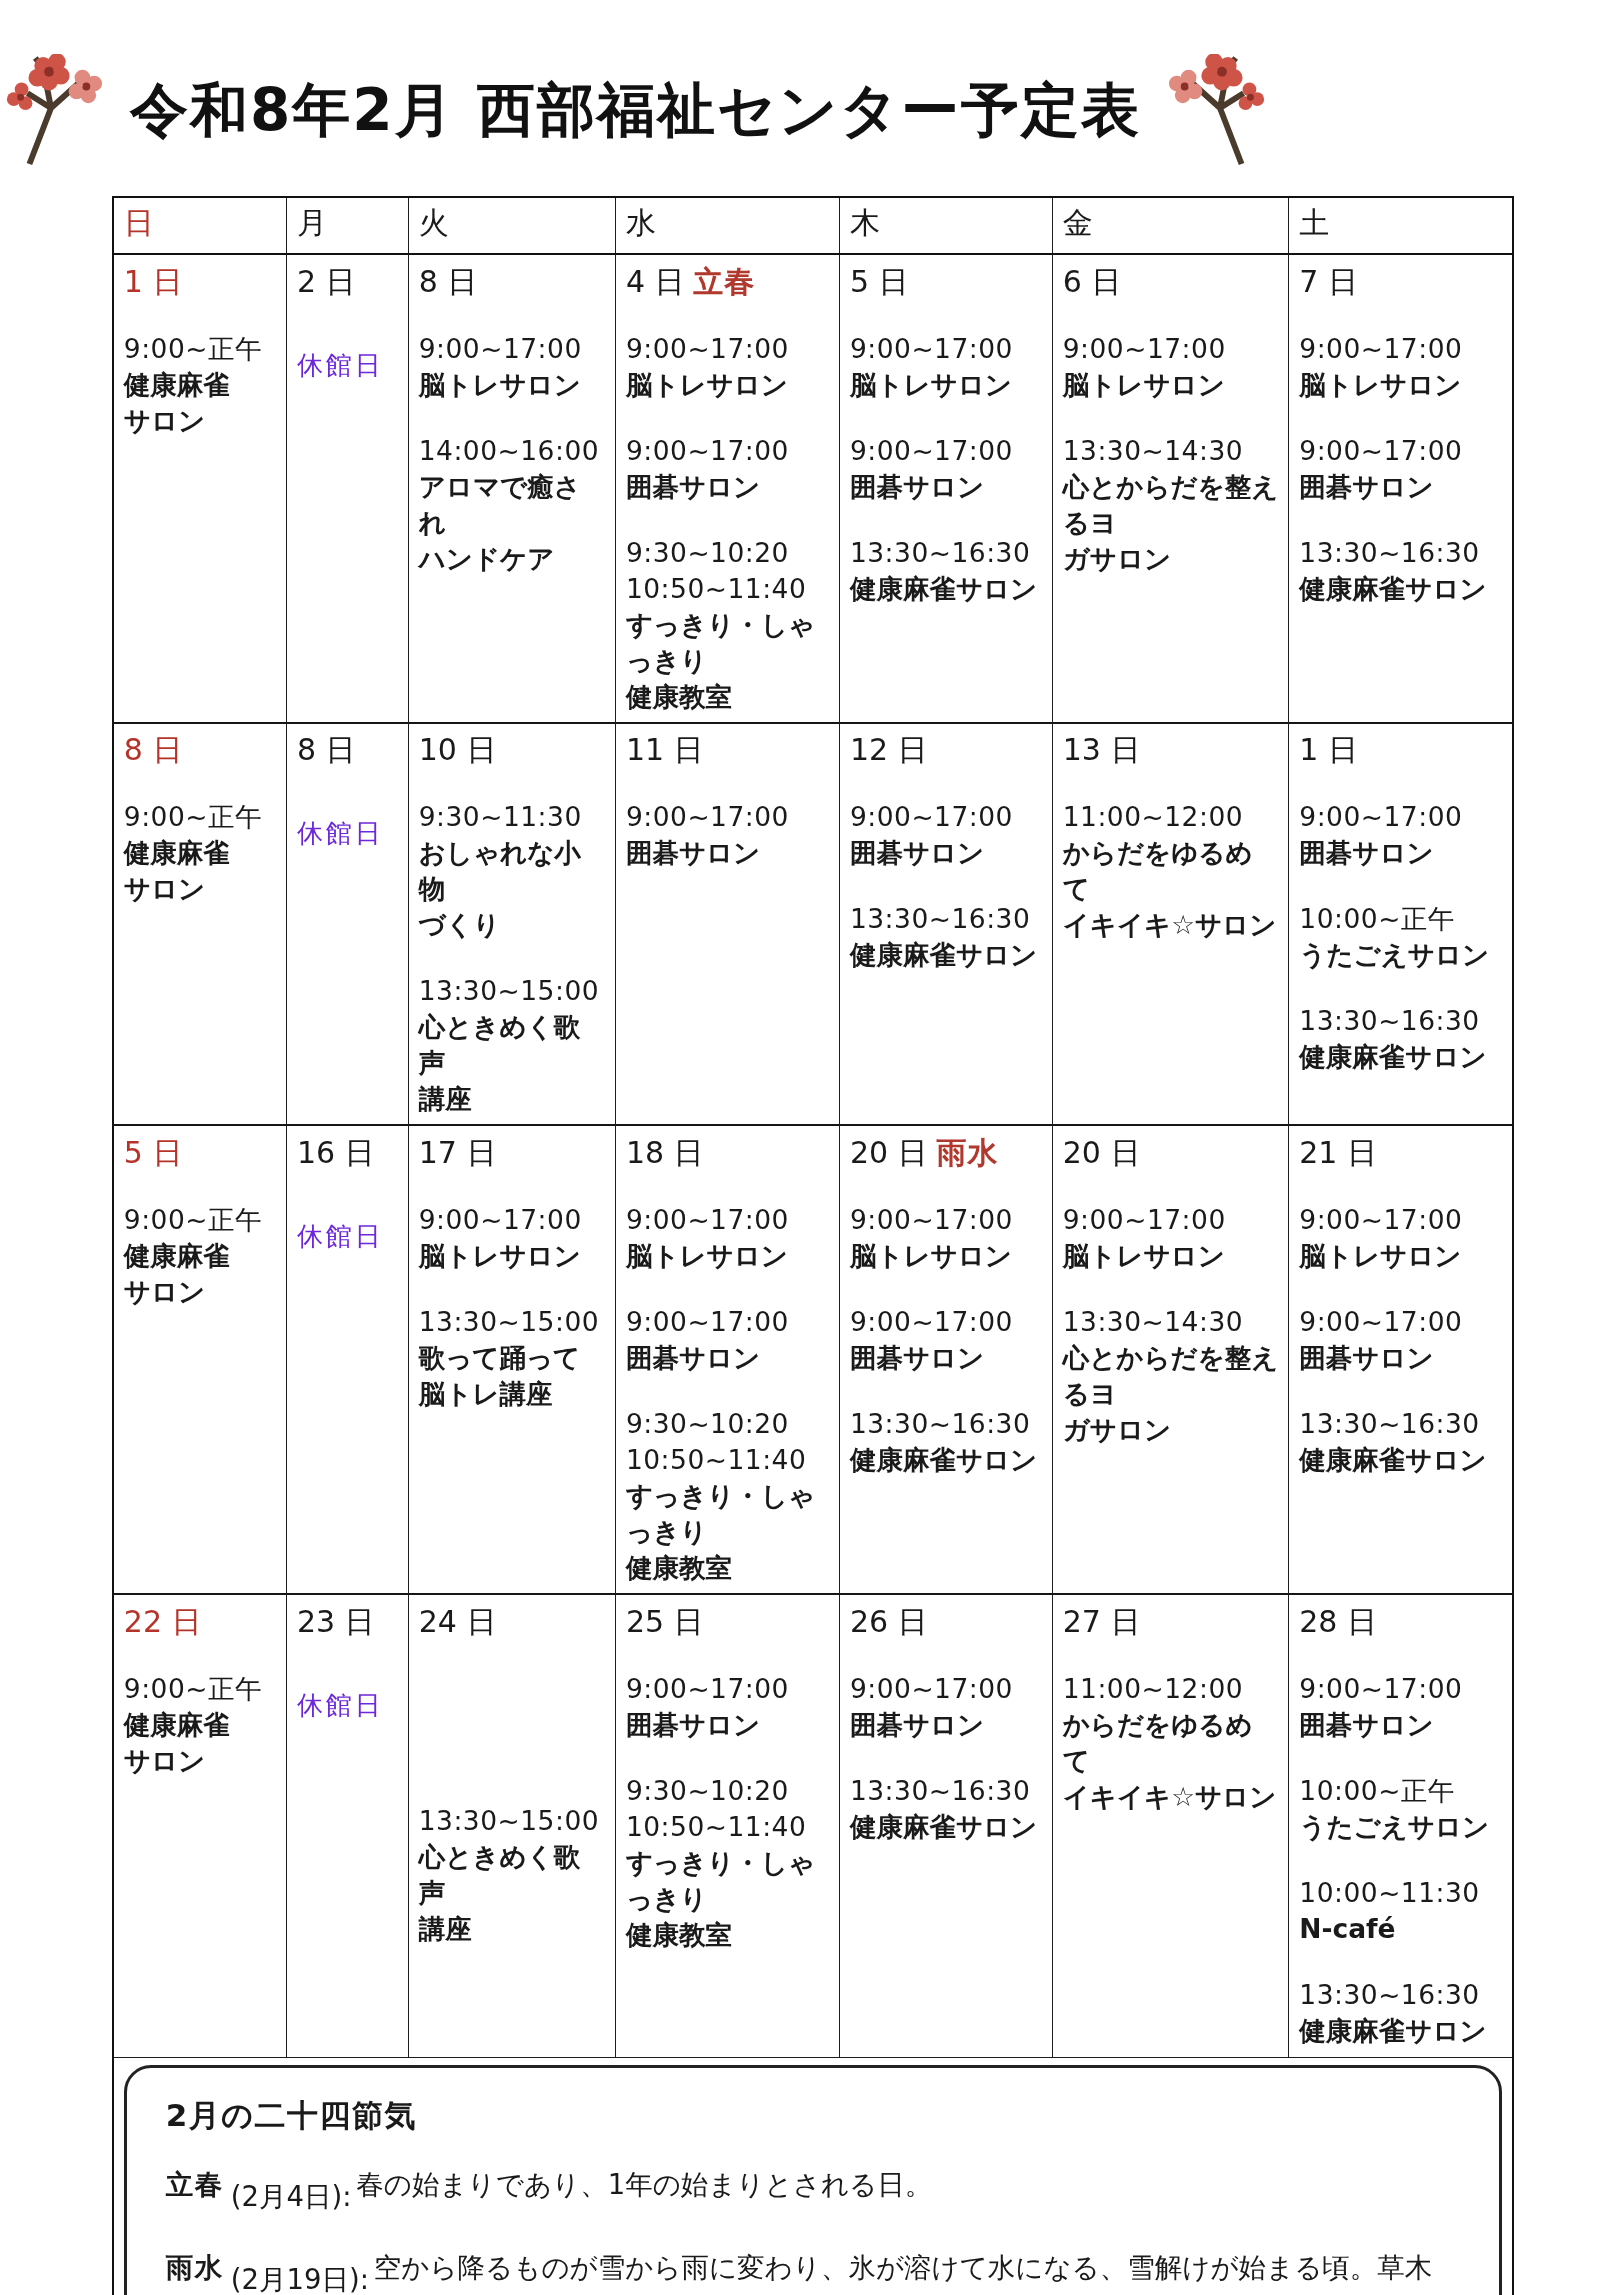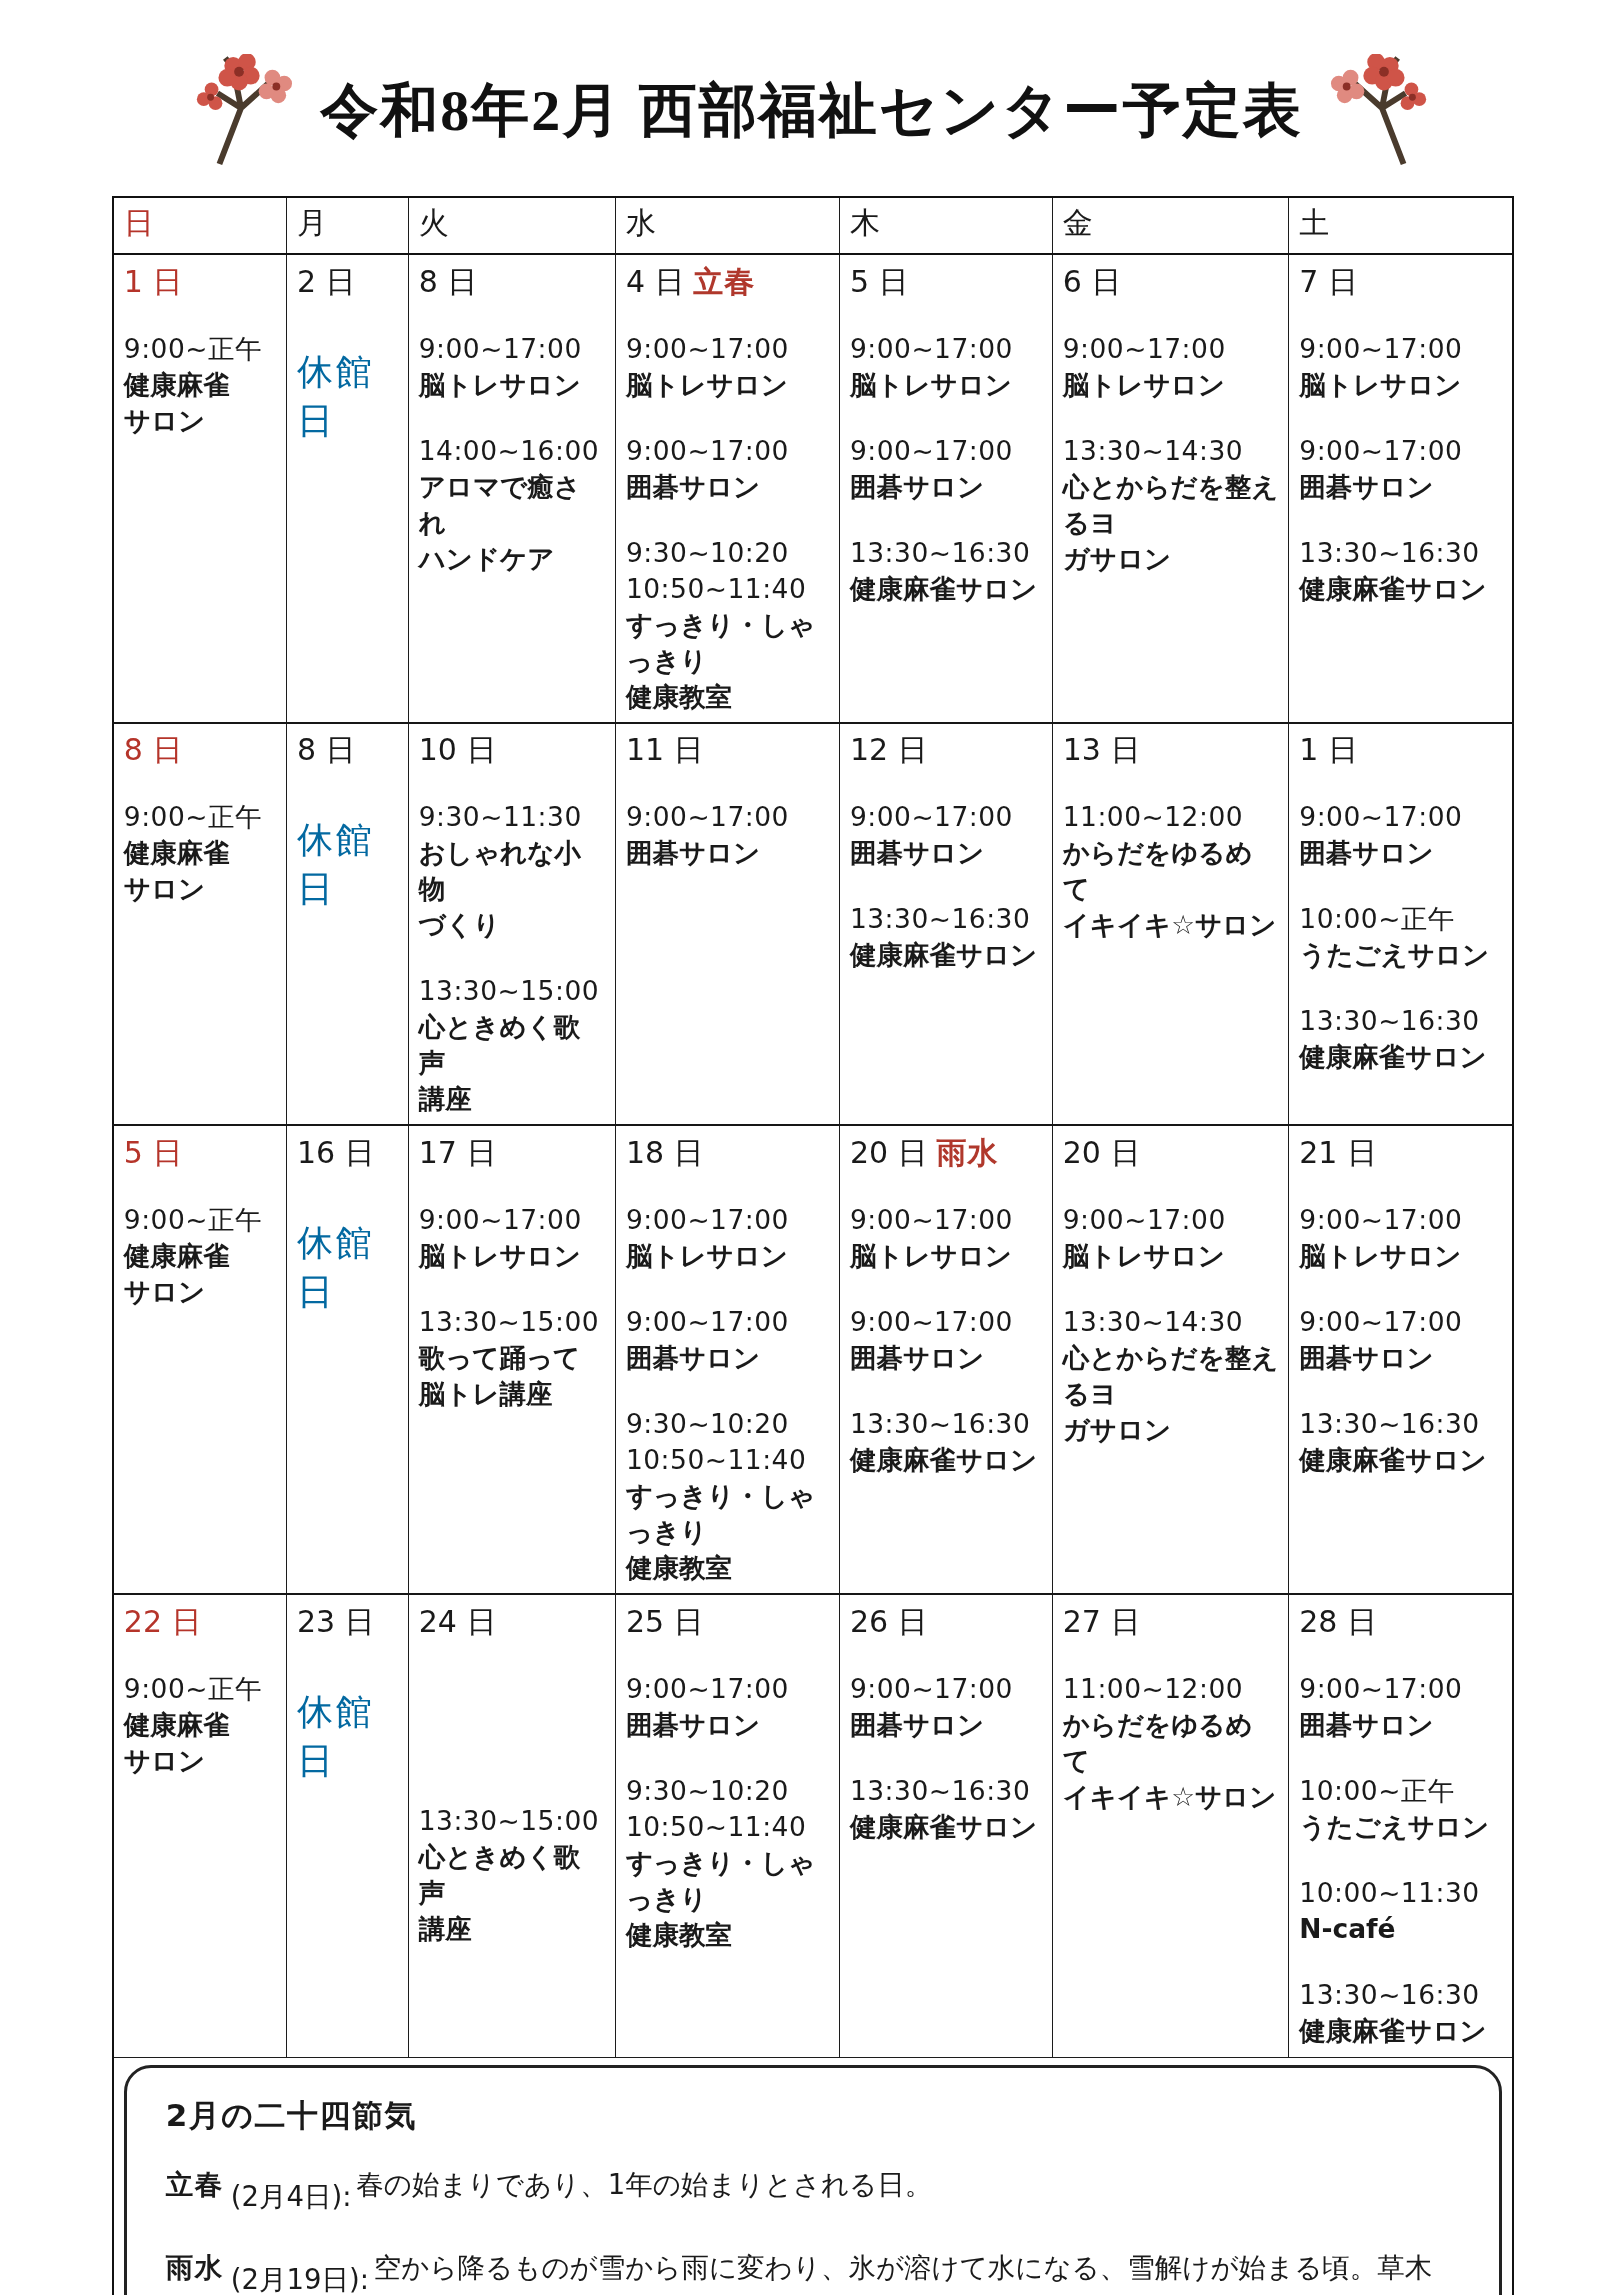--- a/index.html
+++ b/index.html
@@ -7,21 +7,21 @@
     position:relative;
     width:1623px;height:2295px;
     background:#ffffff;
     font-family:"DejaVu Sans","Liberation Sans",sans-serif;
     color:#1a1a1a;
     overflow:hidden;
   }
   
   .title-row{
     position:absolute;top:54px;left:0;width:100%;
-    display:flex;align-items:center;justify-content:center;gap:27px;font-family:Liberation Serif, serif;
+    display:flex;align-items:center;justify-content:flex-start;gap:27px;
   }
   .page-title{
     font-size:58px;font-weight:bold;letter-spacing:2px;color:#111;
     white-space:nowrap;
   }
   .blossom{width:103px;height:113px;flex:0 0 auto;}
   .blossom.flip{transform:scaleX(-1);}
   
   table.cal{
     position:absolute;left:112px;top:196px;
@@ -41,21 +41,21 @@
     padding-top:4.9px;border-bottom:2.5px solid #111;
   }
   tr.week td{border-top:2px solid #161616;}
   tr.w1 td{height:410px;}
   tr.w2 td{height:335px;}
   tr.w3 td{height:430px;}
   tr.w4 td{height:448px;}
   .sunred{color:#b5342a;}
   .date{font-size:30px;line-height:39px;white-space:nowrap;}
   .badge{color:#b0382c;font-weight:bold;margin-left:8.8px;letter-spacing:1px;}
-  .closed{color:#0369a1;font-size:36px;margin-top:47px;letter-spacing:2.9px;}
+  .closed{color:#6d28d9;font-size:26px;margin-top:47px;letter-spacing:2.9px;}
   .event{margin-top:30px;}
   .event.push{margin-top:162px;}
   .time{font-size:26.5px;line-height:36px;white-space:pre-line;letter-spacing:0.5px;}
   .ename{font-size:26.5px;line-height:36px;font-weight:bold;white-space:pre-line;}
   
   td.noterow{height:390px;padding:13.7px 19.6px;border-top:2px solid #161616;}
   .notebox{
     width:100%;height:353px;box-sizing:border-box;
     border:3.4px solid #222;border-radius:27px;
     padding:27px 39px;

